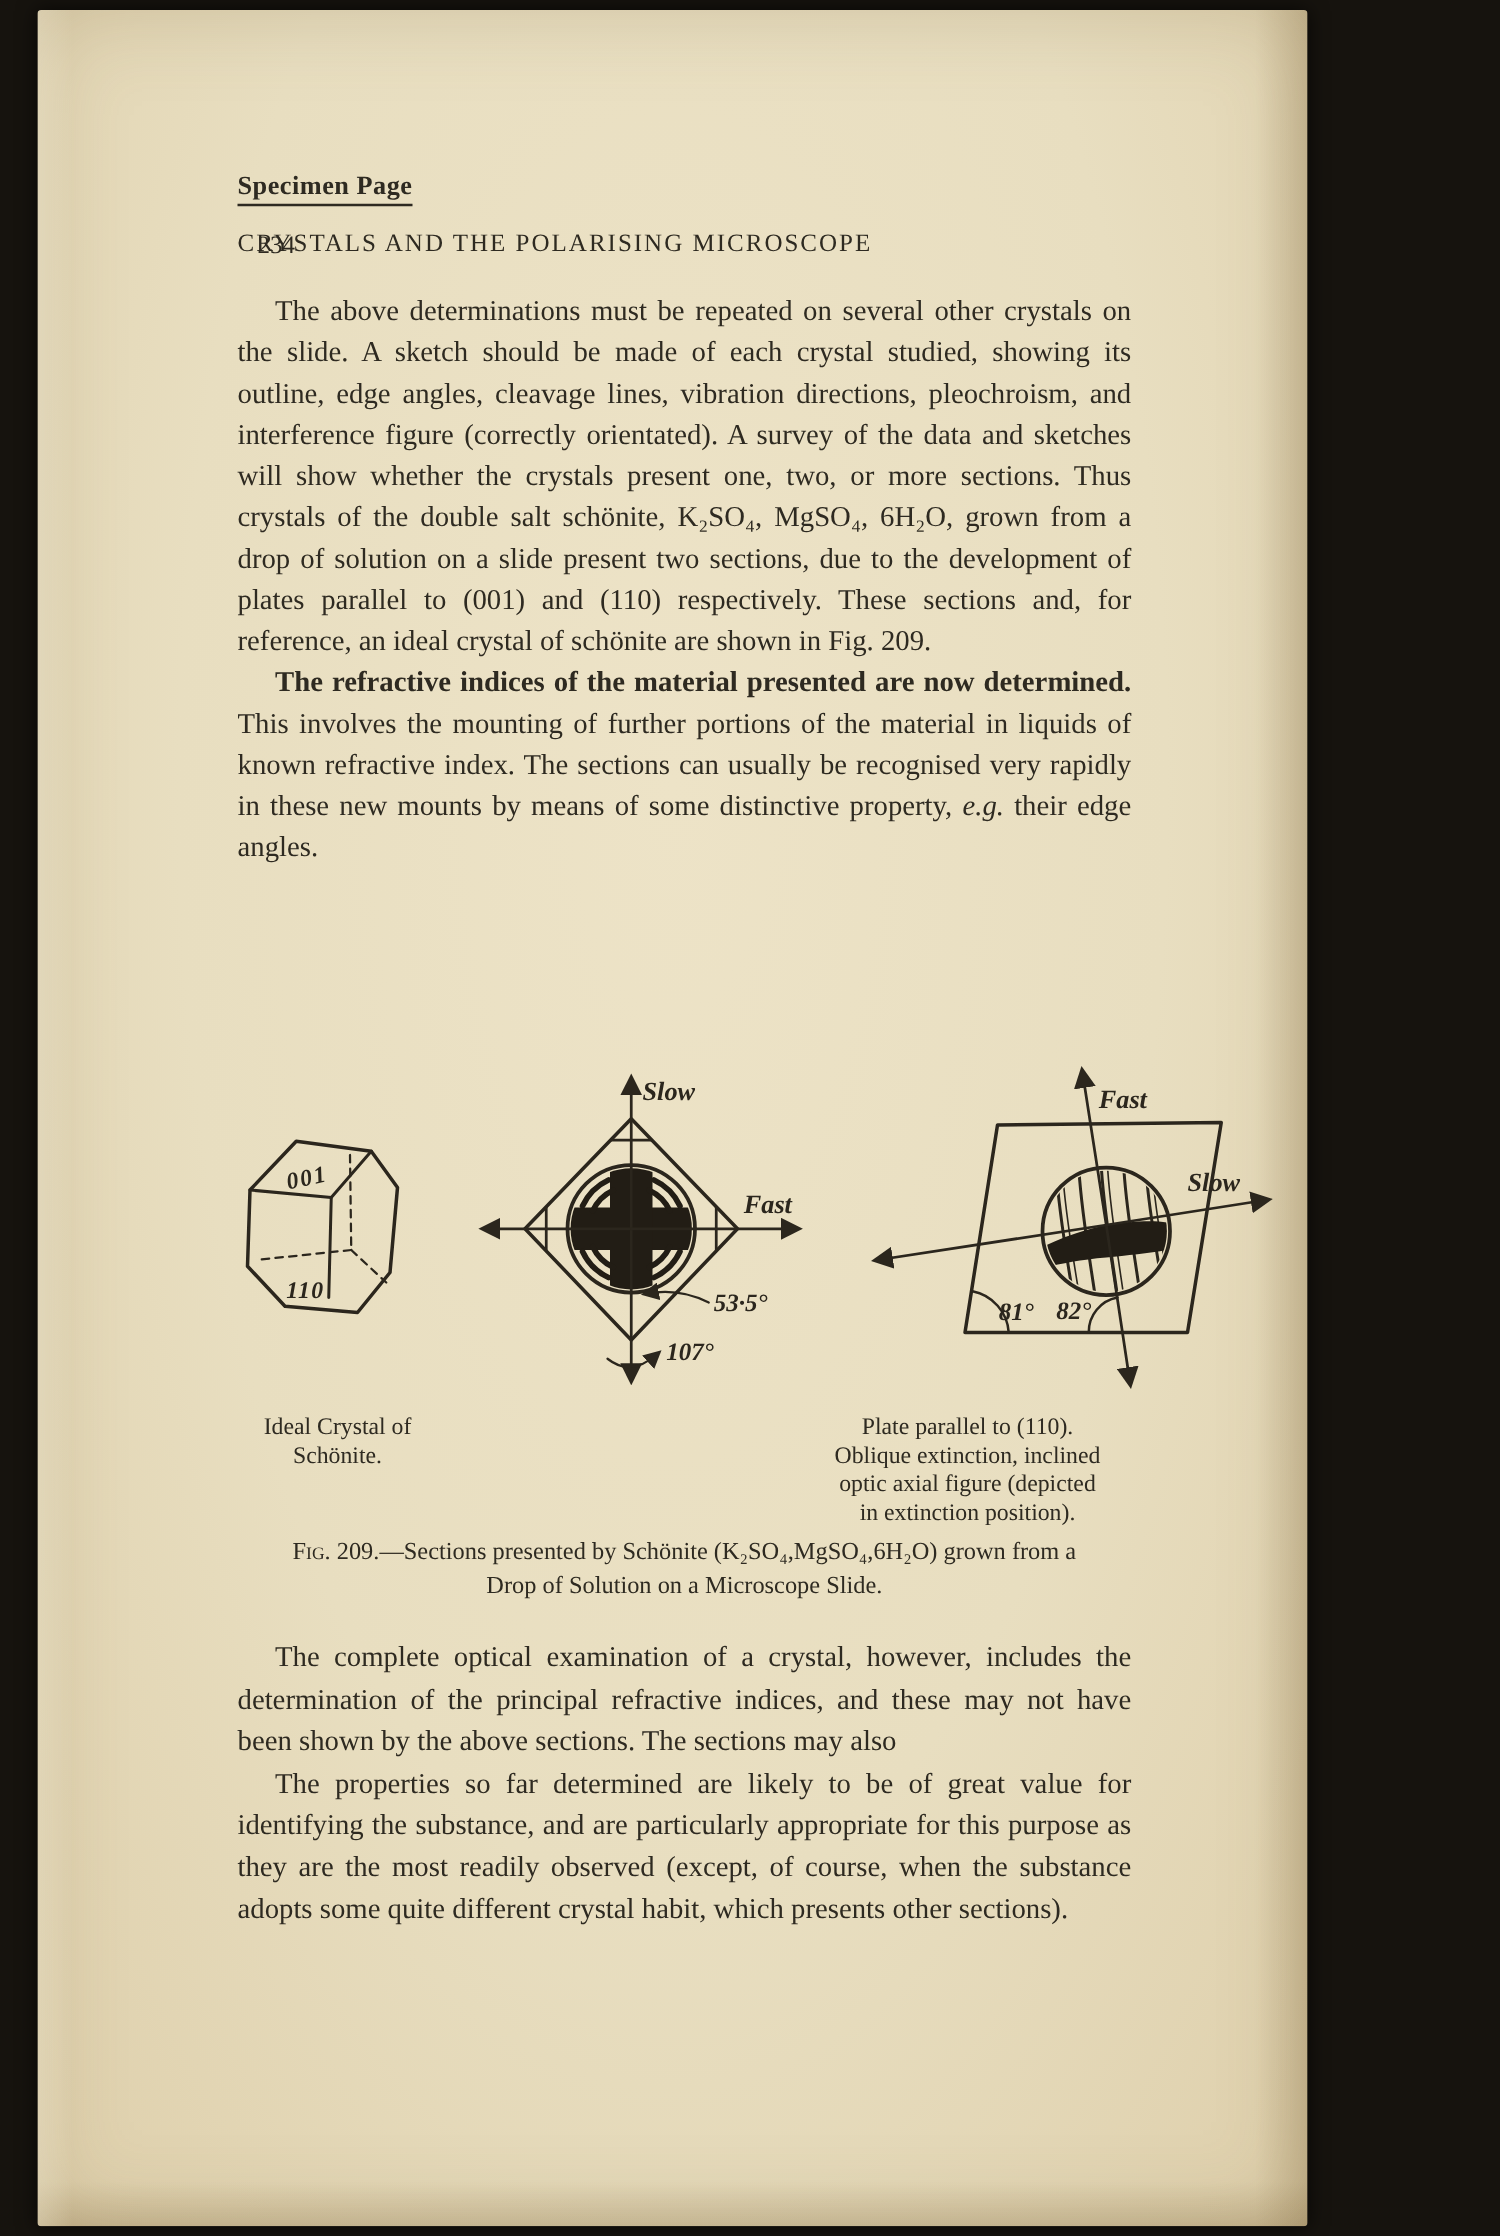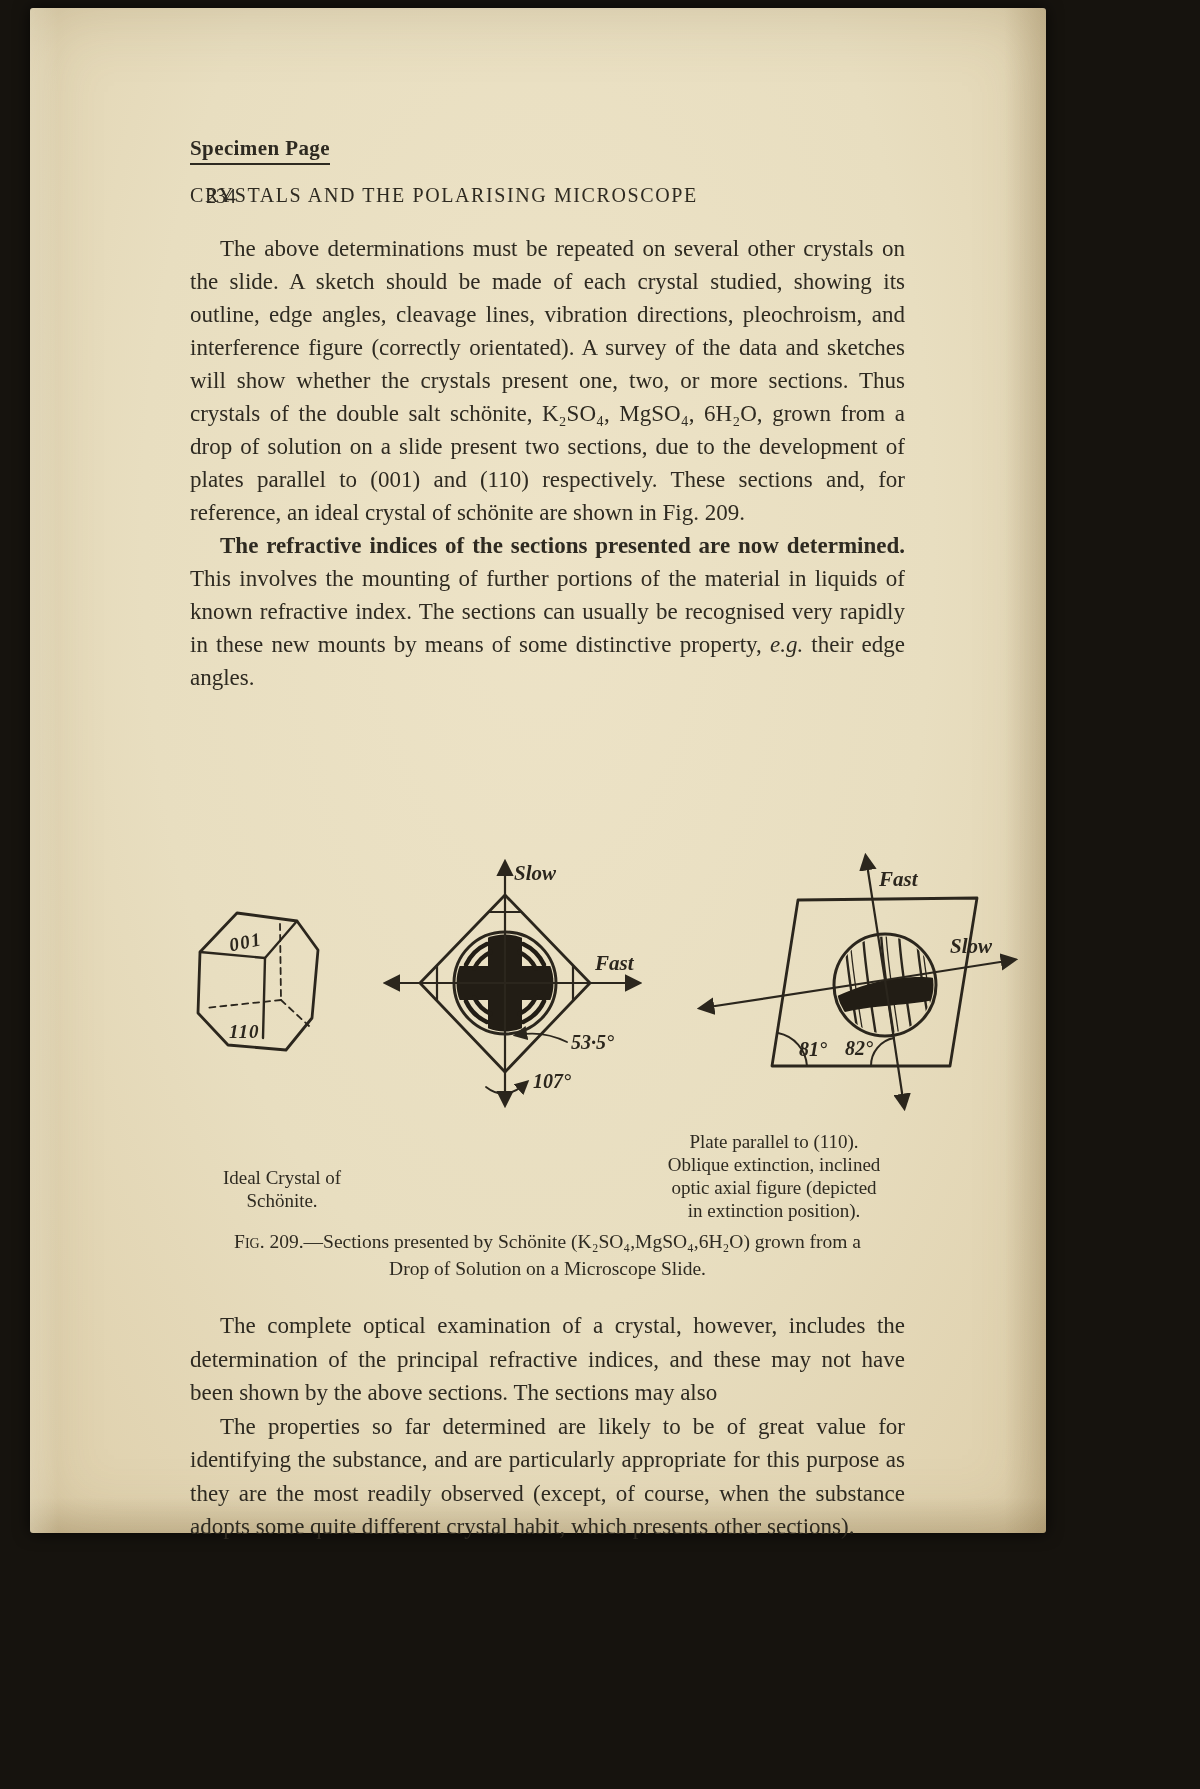--- a/index.html
+++ b/index.html
@@ -3,21 +3,21 @@
 <meta charset="utf-8">
 <style>
   html,body{margin:0;padding:0;}
   body{
     width:1200px;height:1789px;position:relative;overflow:hidden;
     background:#16130e;
     font-family:"Liberation Serif","DejaVu Serif",serif;
     color:#2e2a21;
   }
   .sheet{
-    position:absolute;left:30px;top:8px;width:1016px;height:1525px;
+    position:absolute;left:30px;top:8px;width:1016px;height:1773px;
     border-radius:3px;
     background:
       linear-gradient(90deg, rgba(255,250,228,.45), rgba(255,250,228,0) 28px),
       linear-gradient(270deg, rgba(110,85,40,.20), rgba(110,85,40,0) 42px),
       linear-gradient(0deg, rgba(110,85,40,.18), rgba(110,85,40,0) 36px),
       radial-gradient(ellipse at 50% 35%, #ede3c7 0%, #e8dec0 55%, #decfab 100%);
     box-shadow: 0 0 16px rgba(0,0,0,.7), inset 0 0 70px rgba(125,100,55,.25);
   }
   .specimen{
     position:absolute;left:160px;top:128px;
@@ -34,21 +34,21 @@
   #tc1{top:224px;}
   #tc2{top:1301px;line-height:33.5px;}
   .textcol p{margin:0;}
   .p-inset{margin-left:47px;}
   .ind{text-indent:30px;}
   .figsvg{position:absolute;left:155px;top:842px;}
   .figcap{
     position:absolute;top:1122px;font-size:19px;line-height:23px;
     text-align:center;white-space:pre-line;
   }
-  #cap1{left:182px;width:140px;margin-top:36px;}
+  #cap1{left:170px;width:140px;}
   #cap2{left:318px;width:202px;}
   #cap3{left:606px;width:276px;}
   .figtitle{
     position:absolute;left:160px;top:1220px;width:715px;
     text-align:center;font-size:19.5px;line-height:27px;
   }
   .sc{font-variant:small-caps;}
   svg text{
     fill:#2b261d;stroke:none;
     font-family:"Liberation Serif","DejaVu Serif",serif;
@@ -62,21 +62,21 @@
 
   <div class="specimen">Specimen Page</div>
 
   <div class="headrow">
     <span class="pagenum">234</span>
     <span class="runtitle">CRYSTALS AND THE POLARISING MICROSCOPE</span>
   </div>
 
   <div class="textcol" id="tc1">
     <p class="ind">The above determinations must be repeated on several other crystals on the slide. A sketch should be made of each crystal studied, showing its outline, edge angles, cleavage lines, vibration directions, pleochroism, and interference figure (correctly orientated). A survey of the data and sketches will show whether the crystals present one, two, or more sections. Thus crystals of the double salt schönite, K₂SO₄, MgSO₄, 6H₂O, grown from a drop of solution on a slide present two sections, due to the development of plates parallel to (001) and (110) respectively. These sections and, for reference, an ideal crystal of schönite are shown in Fig. 209.</p>
-    <p class="ind"><b>The refractive indices of the sections presented are now determined.</b><span> This involves the mounting of further portions of the material in liquids of known refractive index. The sections can usually be recognised very rapidly in these new mounts by means of some distinctive property, </span><i>e.g.</i><span> their edge angles.</span></p>
+    <p class="ind"><b>The refractive indices of the material presented are now determined.</b><span> This involves the mounting of further portions of the material in liquids of known refractive index. The sections can usually be recognised very rapidly in these new mounts by means of some distinctive property, </span><i>e.g.</i><span> their edge angles.</span></p>
   </div>
 
   <svg class="figsvg" width="840" height="265" viewBox="0 0 840 265">
     <defs>
       <marker id="arr" viewBox="0 0 10 10" refX="7" refY="5" markerWidth="8" markerHeight="8" orient="auto">
         <path d="M0,0 L10,5 L0,10 Z" fill="#2b261d"></path>
       </marker>
       <clipPath id="ccm">
           <circle cx="320" cy="133" r="48.5"></circle>
         </clipPath>

